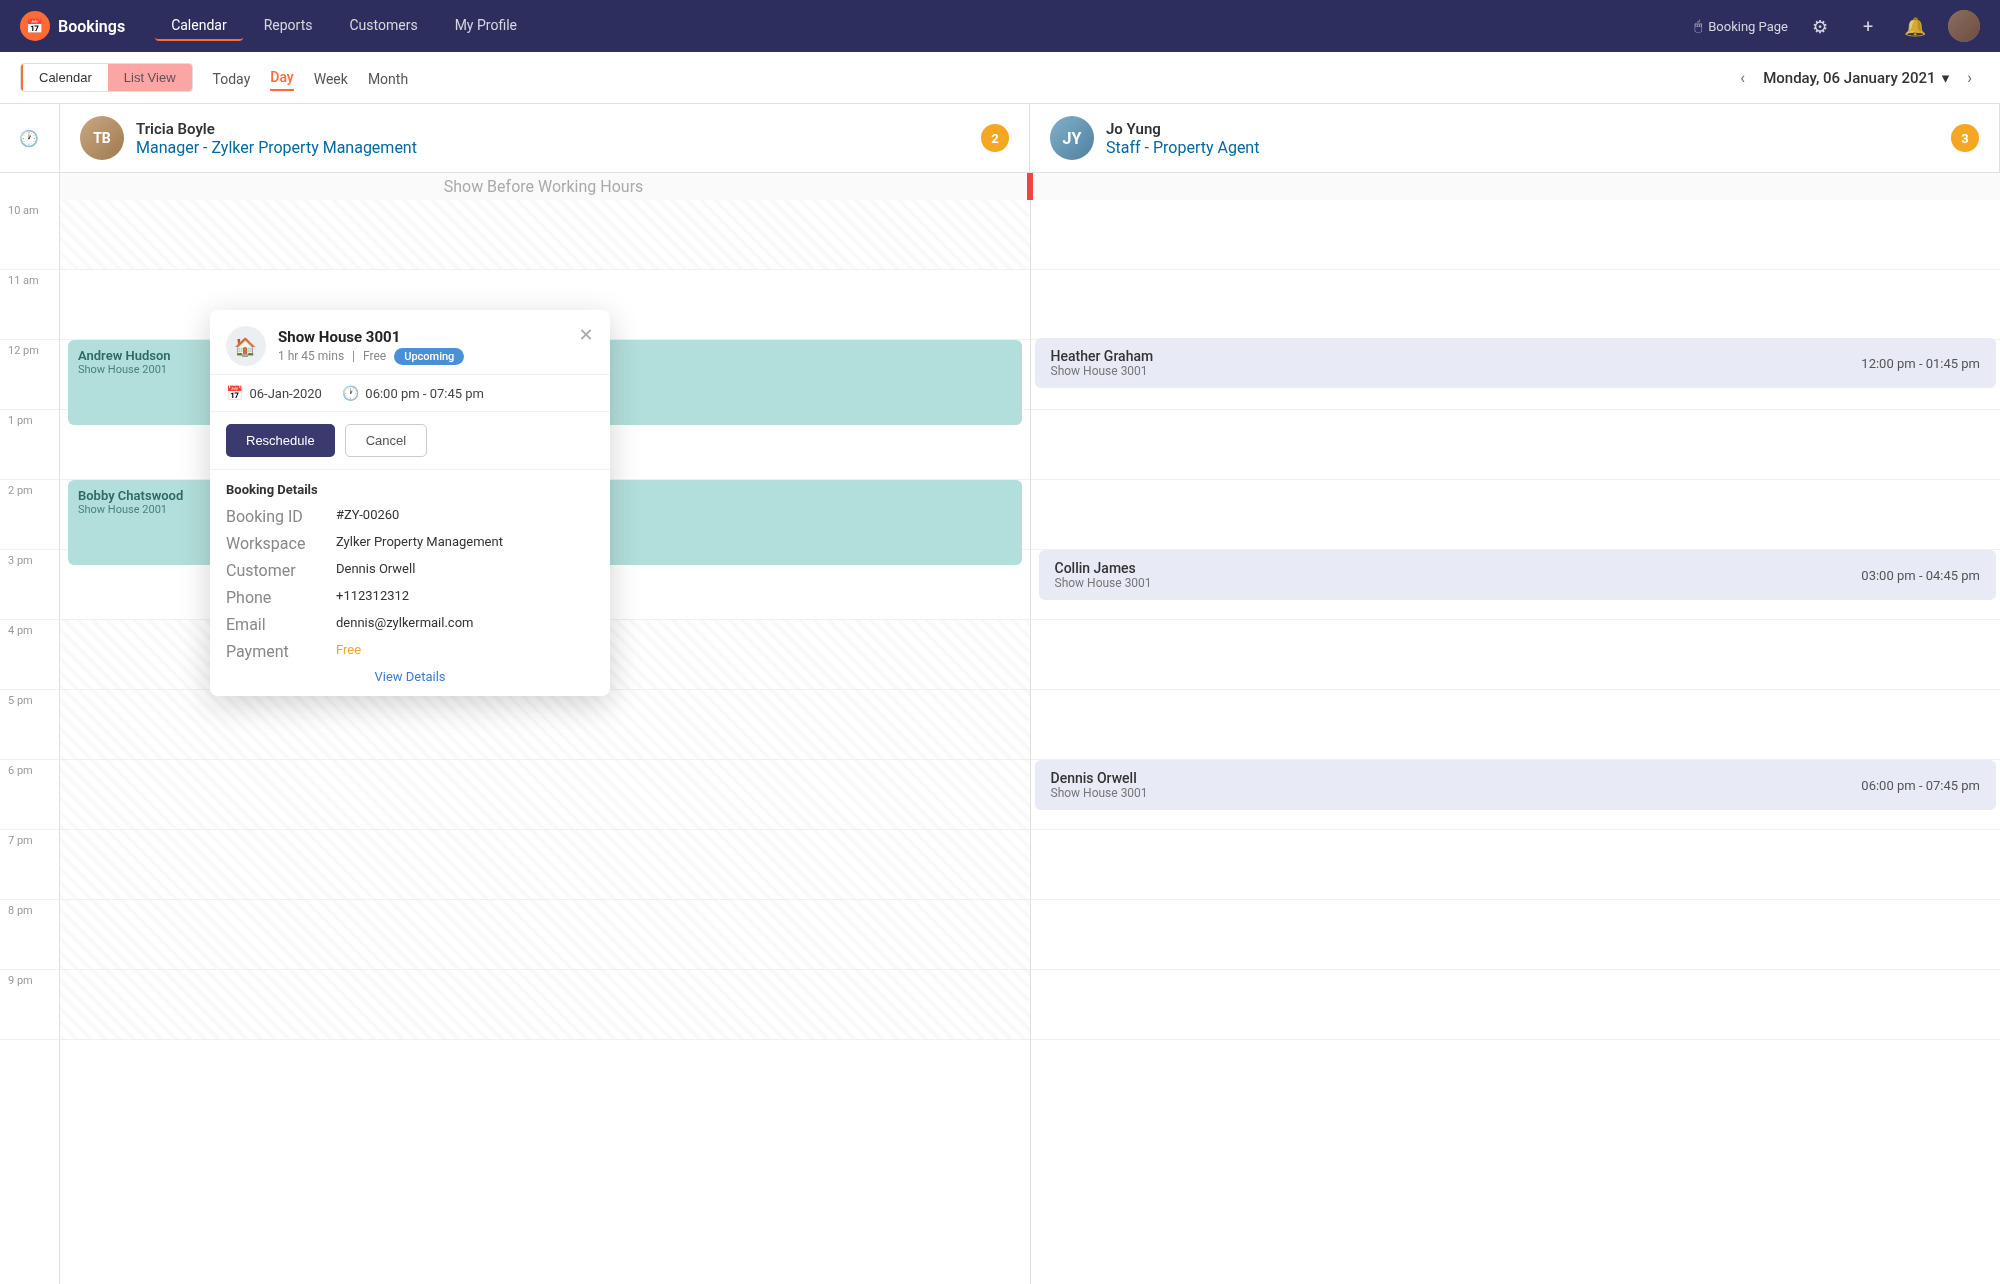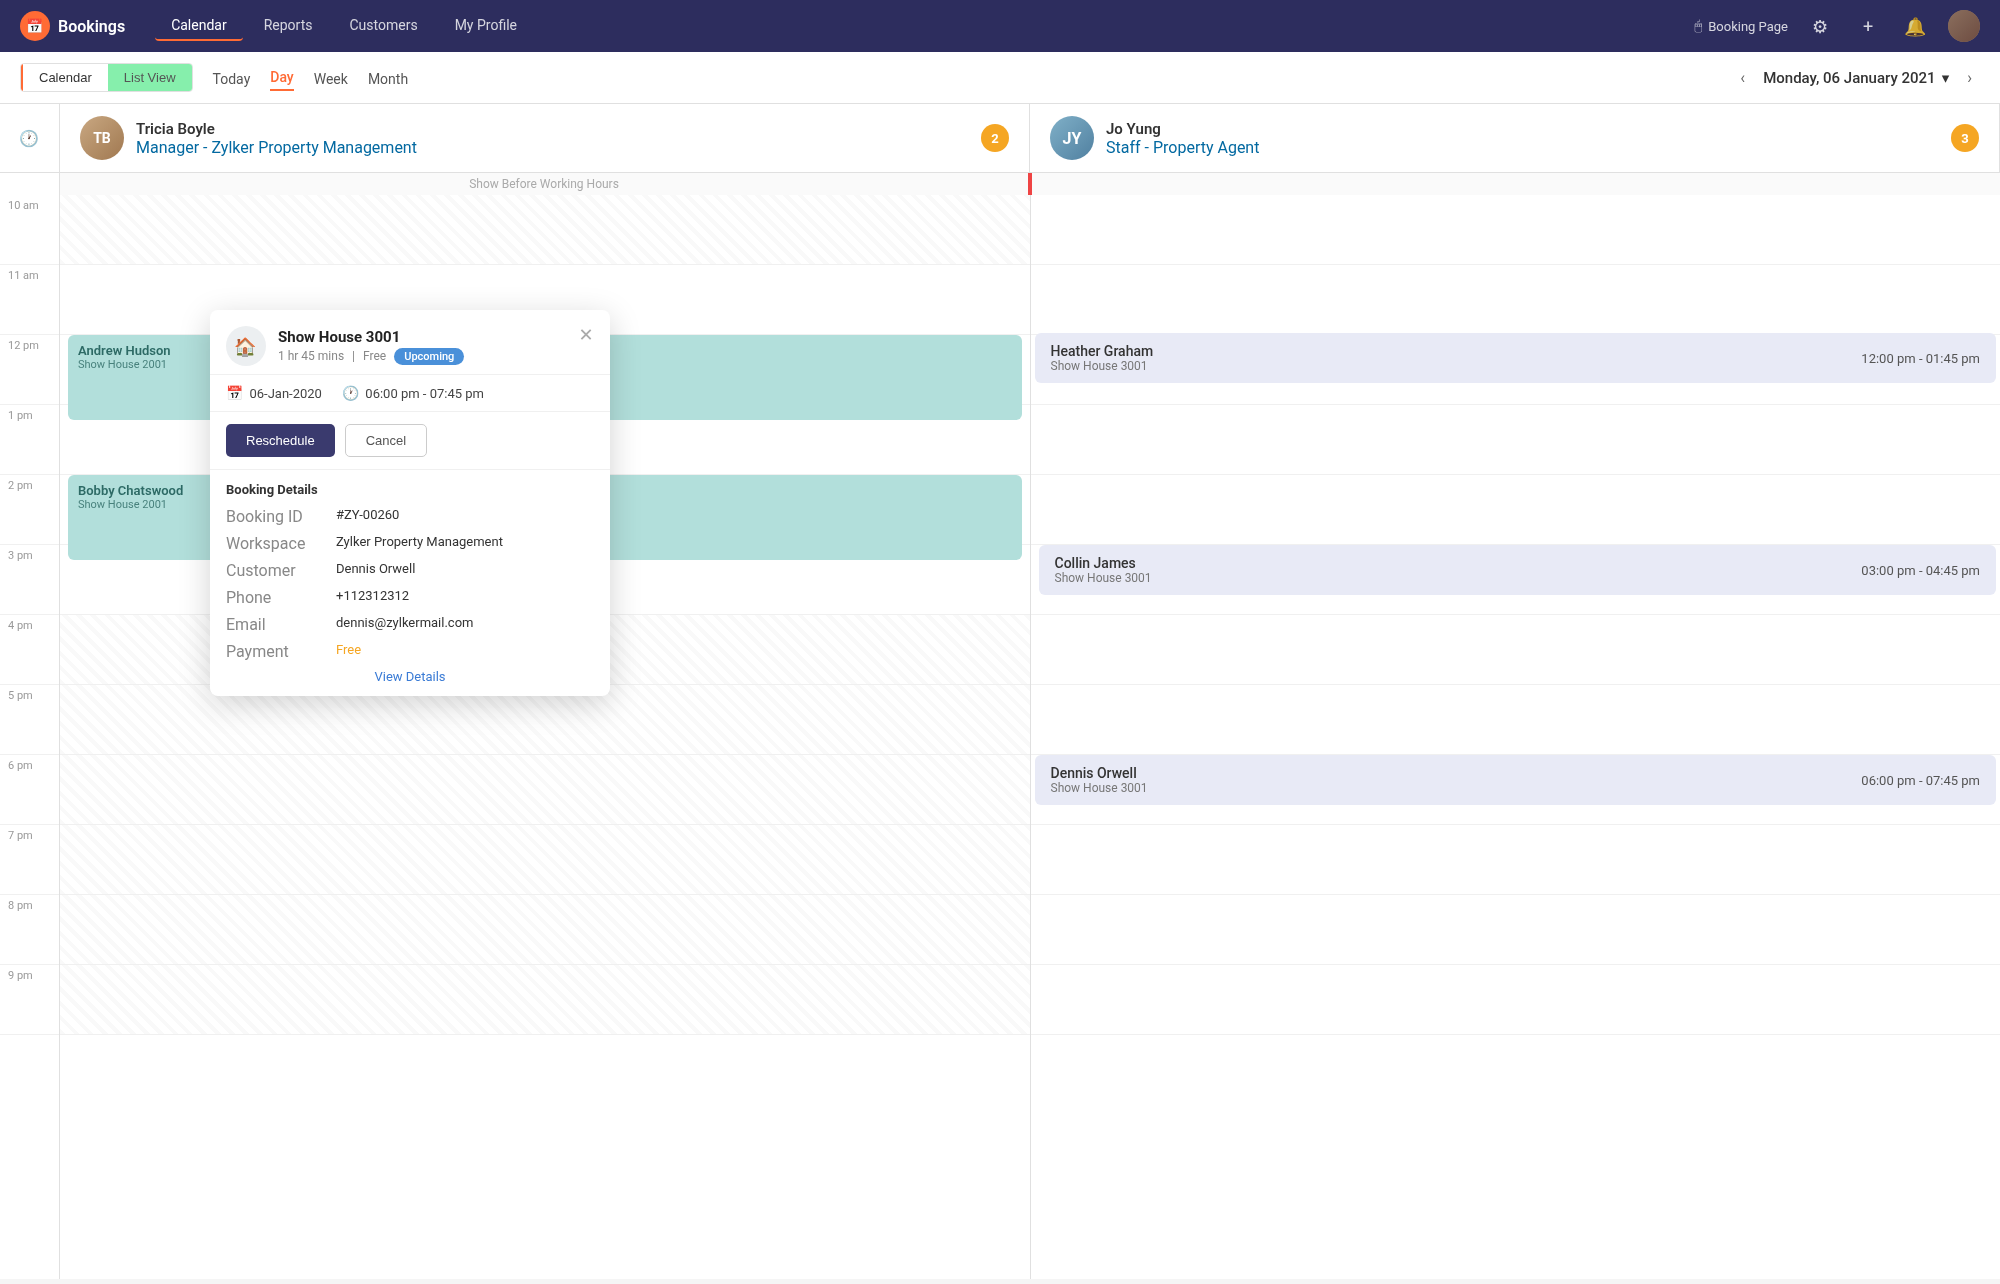--- a/index.html
+++ b/index.html
@@ -84,21 +84,21 @@
       align-items: center;
       padding: 0 20px;
       border-bottom: 1px solid #e0e0e0;
       gap: 20px;
     }
     .view-toggle { display: flex; border: 1px solid #e0e0e0; border-radius: 4px; overflow: hidden; }
     .view-btn {
       padding: 6px 16px;
       font-size: 13px;
       cursor: pointer;
-      background: #86efac;
+      background: #fca5a5;
       color: #555;
       border: none;
     }
     .view-btn.active { background: white; color: #333; font-weight: 500; border-left: 2px solid #ff6b35; }
     .day-nav { display: flex; align-items: center; gap: 10px; margin-left: auto; }
     .day-nav-arrow { cursor: pointer; color: #666; font-size: 16px; padding: 4px 8px; }
     .day-nav-date { font-size: 15px; font-weight: 500; color: #333; display: flex; align-items: flex-end; gap: 6px; }
     .time-nav { display: flex; gap: 20px; align-items: flex-end; }
     .time-nav-item { font-size: 14px; color: #555; cursor: pointer; padding: 4px 0; }
     .time-nav-item.active { color: #ff6b35; border-bottom: 2px solid #ff6b35; font-weight: 500; }
@@ -395,21 +395,21 @@
     <div class="staff-info">
       <div class="staff-name">Jo Yung</div>
       <div class="staff-role">Staff - Property Agent</div>
     </div>
     <div class="staff-badge">3</div>
   </div>
 </div>
 
 <div style="display:flex;background:white;">
   <div style="width:60px;flex-shrink:0;border-right:1px solid #e0e0e0;"></div>
-  <div style="flex:1;border-right:4px solid #ef4444;padding:4px 8px;font-size:12px;color:#aaa;text-align:center;background:#fafafa;">
+  <div style="flex:1;border-right:6px solid #ef4444;padding:4px 8px;font-size:16px;color:#aaa;text-align:center;background:#fafafa;">
     <span>Show Before Working Hours</span>
   </div>
   <div style="flex:1;padding:4px 8px;background:#fafafa;"></div>
 </div>
 
 <div class="calendar-body">
 
   <div class="time-col">
     <div class="time-slot">
         <span>10 am</span>

